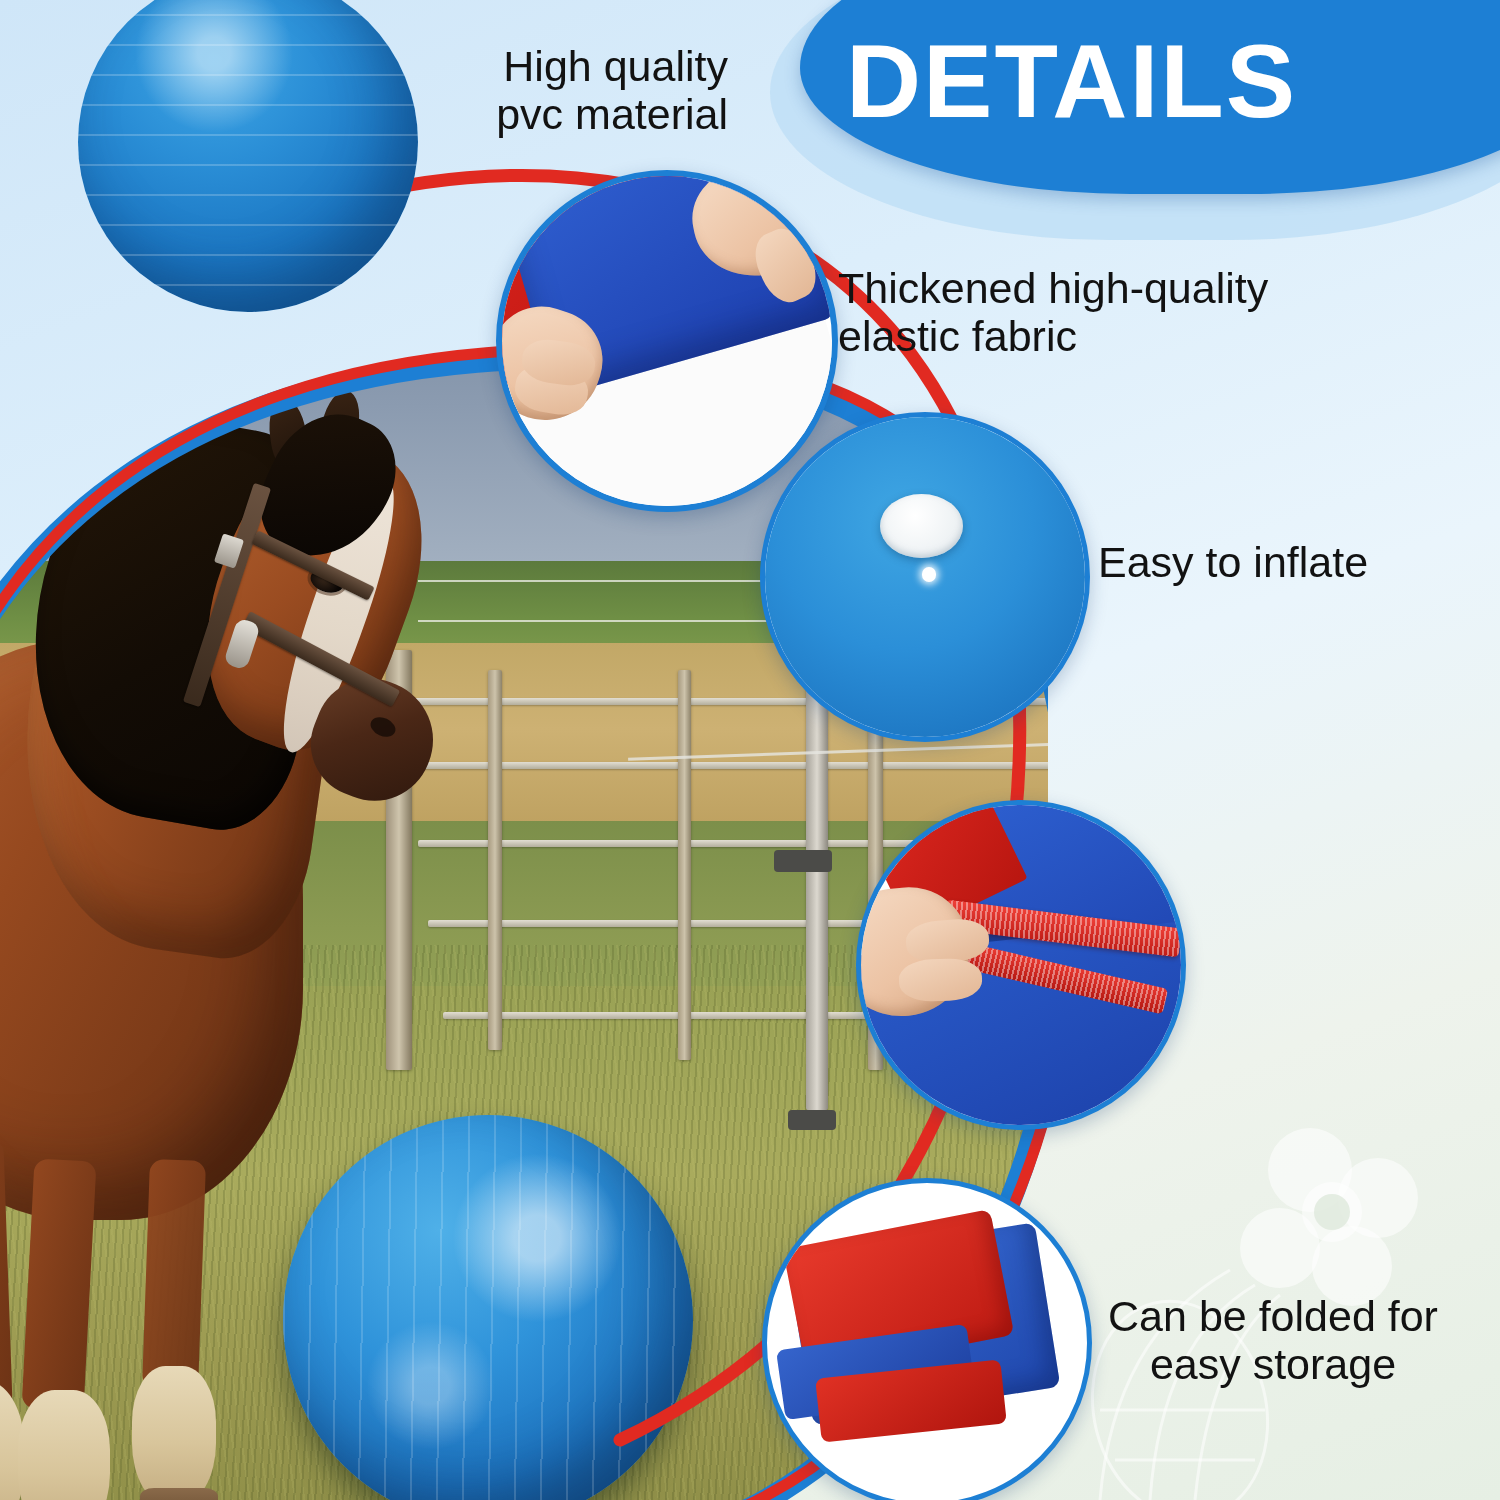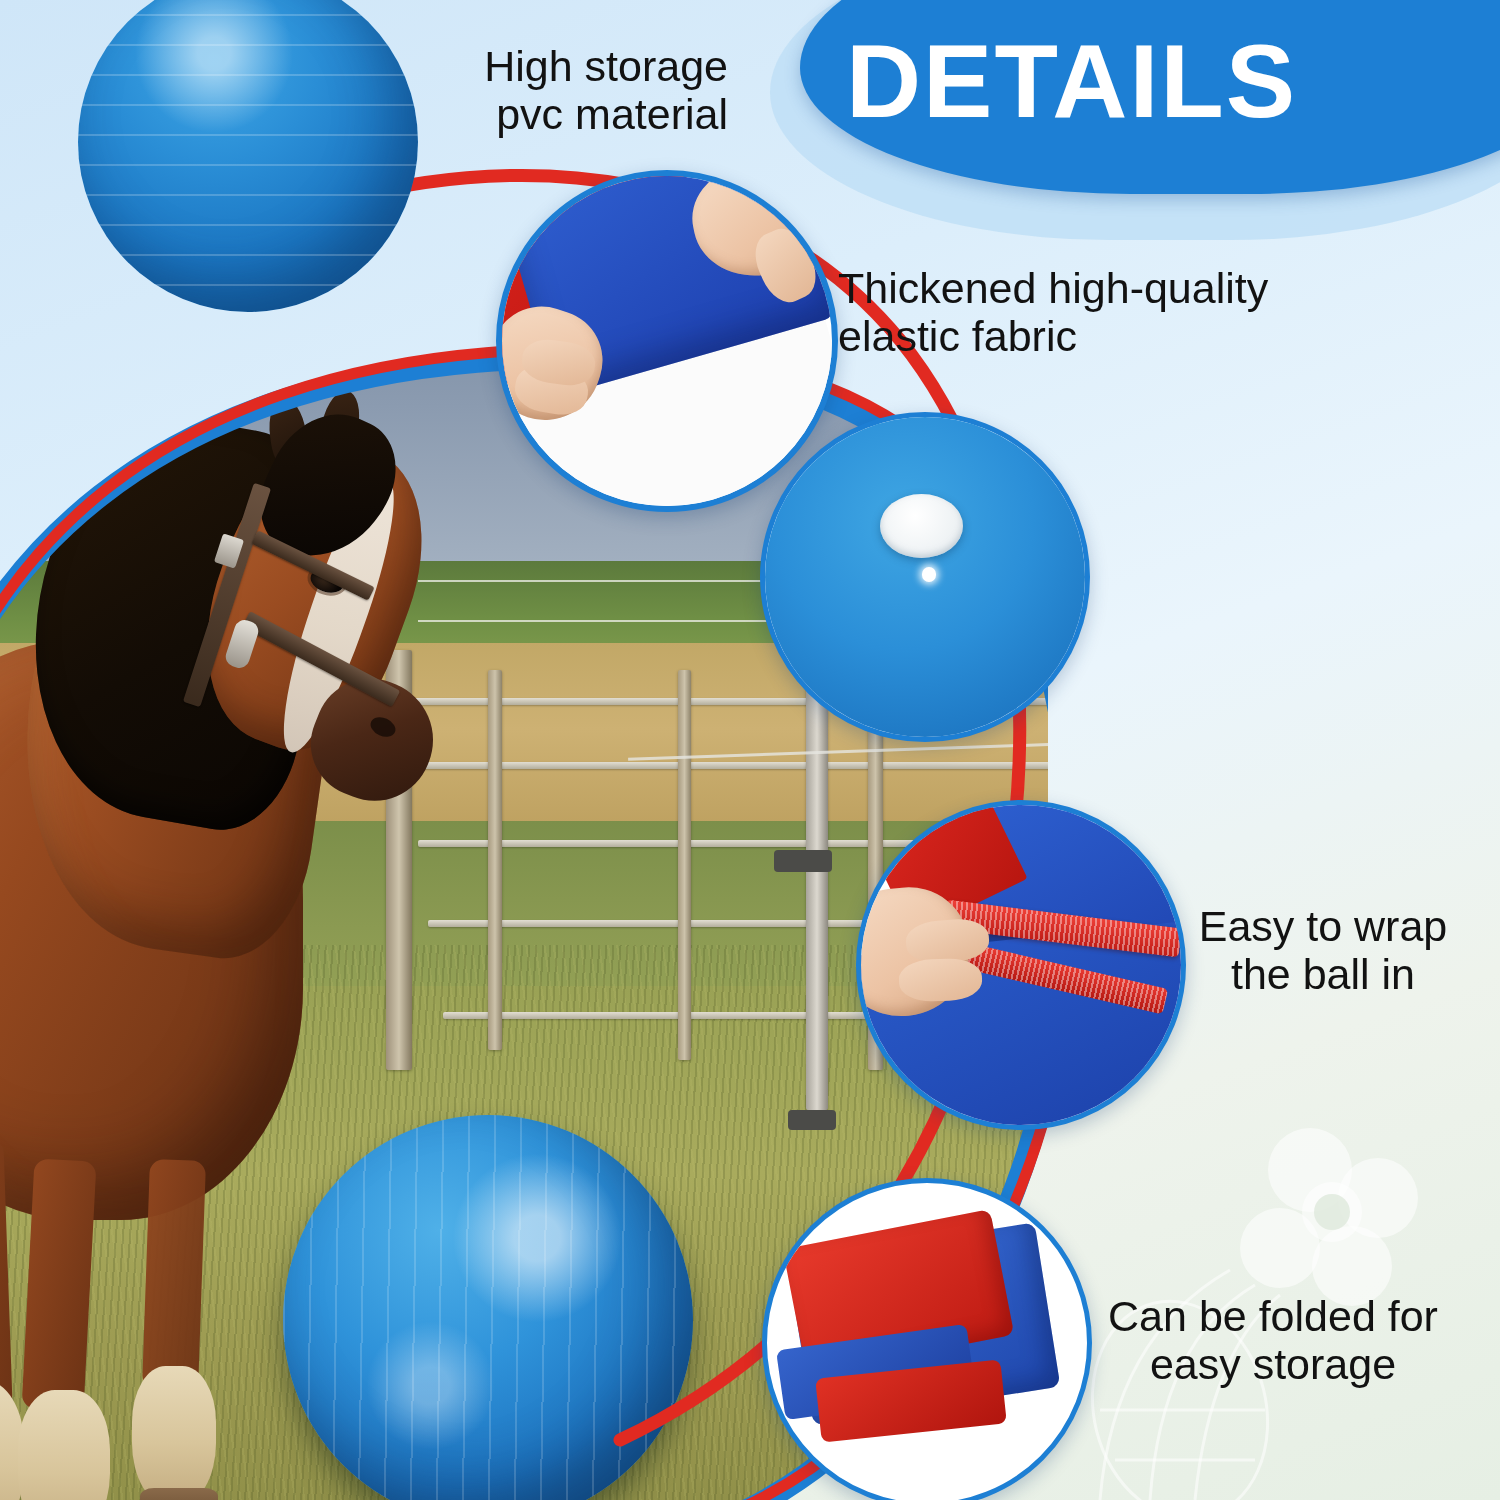--- a/index.html
+++ b/index.html
@@ -413,22 +413,21 @@
 
   <div id="callout-fold" class="callout">
     <div class="callout-inner">
       <div class="fold-blue-back"></div>
       <div class="fold-red-top"></div>
       <div class="fold-blue-mid"></div>
       <div class="fold-red-bot"></div>
     </div>
   </div>
 
-  <div class="label" id="label-pvc">High storage
+  <div class="label" id="label-pvc">High quality
 pvc material</div>
   <div class="label" id="label-fabric">Thickened high-quality
 elastic fabric</div>
-  <div class="label" id="label-wrap">Easy to wrap
-the ball in</div>
+  <div class="label" id="label-inflate">Easy to inflate</div>
   <div class="label" id="label-fold">Can be folded for
 easy storage</div>
 
 </div>
 
 </body></html>

